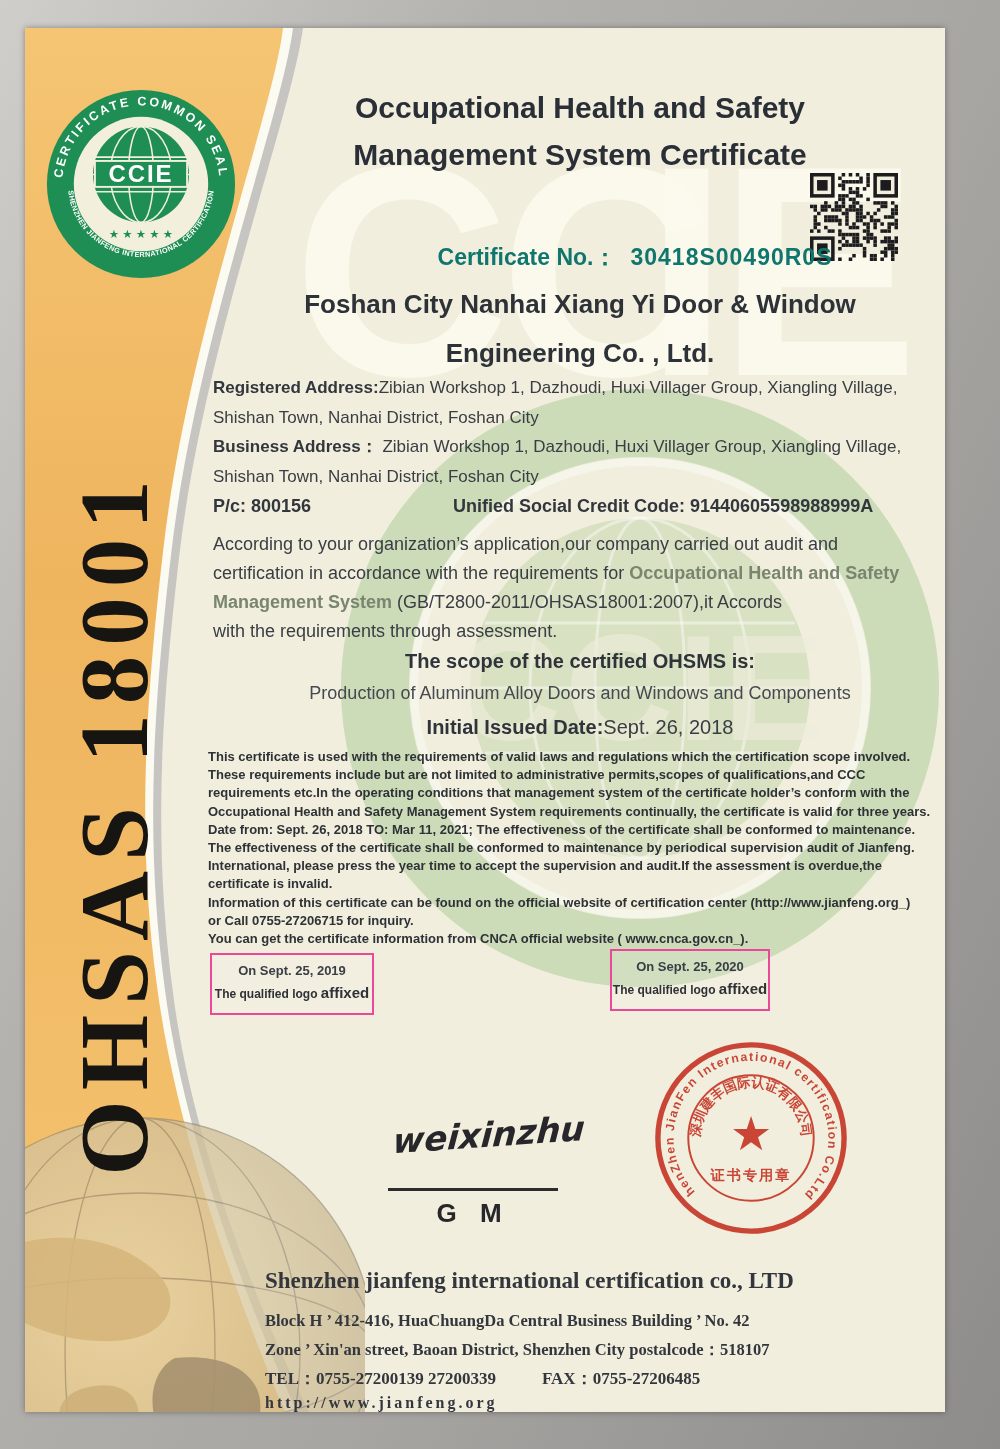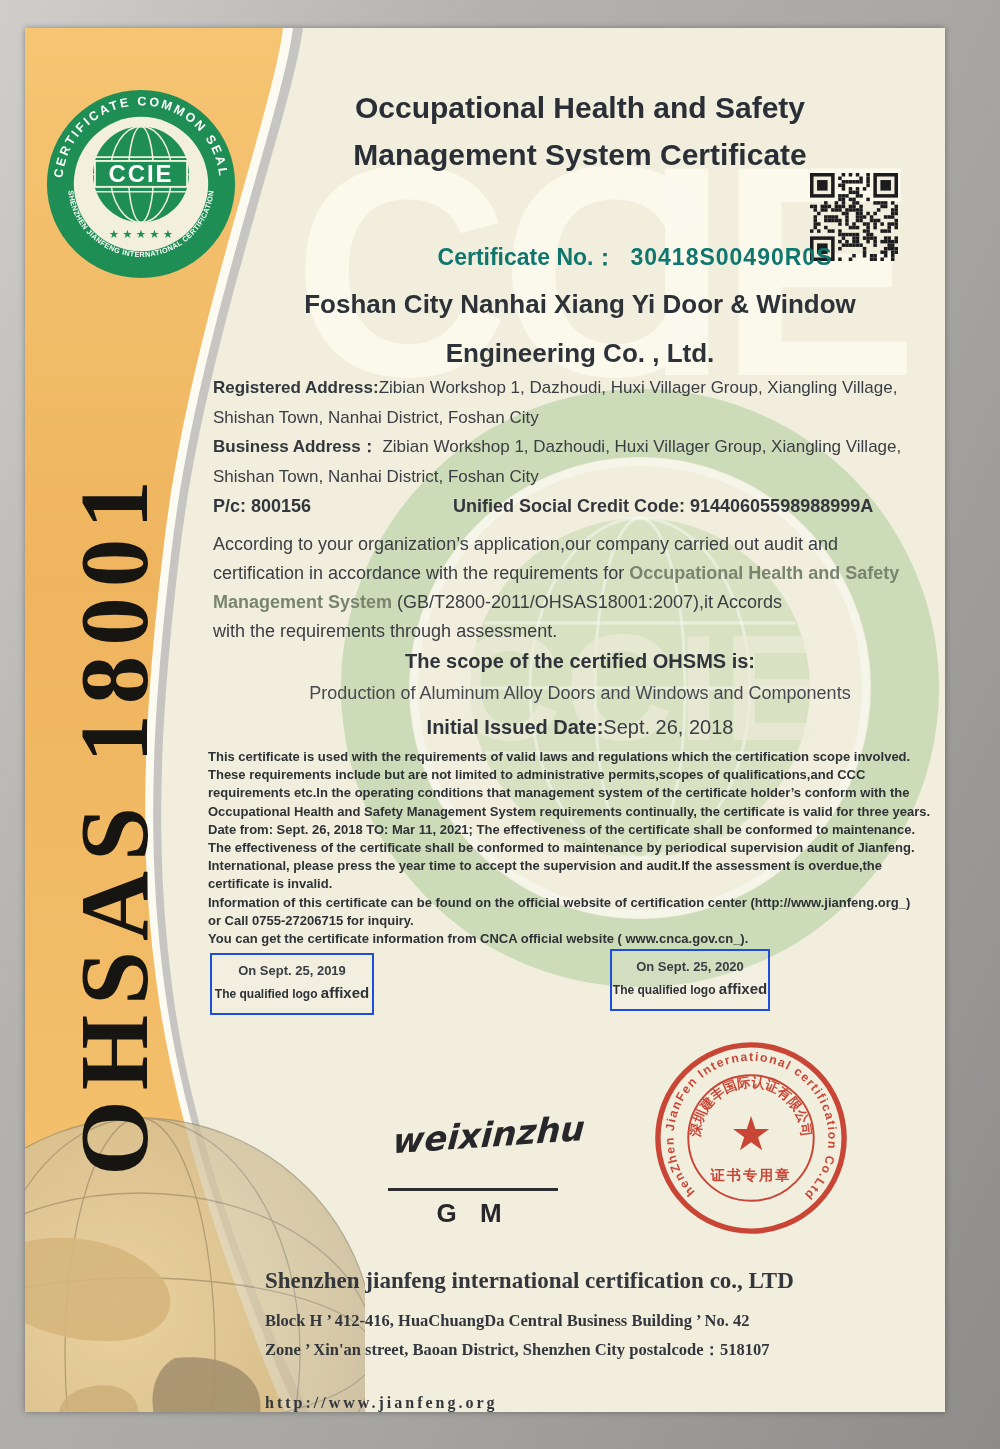--- a/index.html
+++ b/index.html
@@ -28,21 +28,21 @@
   #pcrow{left:188px;top:468px;width:748px;font-size:18px;font-weight:600;color:#33373d;}
   #pcrow .uscc{position:absolute;left:240px;top:0;}
   #para{left:188px;top:502px;width:748px;font-size:18px;line-height:29px;color:#3a3e44;}
   #para .grn{color:#79856f;font-weight:600;}
   #scopehead{left:190px;top:622px;width:730px;text-align:center;font-weight:700;font-size:20px;color:#2f333a;}
   #scopetext{left:190px;top:655px;width:730px;text-align:center;font-size:18px;color:#464a50;}
   #issued{left:190px;top:688px;width:730px;text-align:center;font-size:20px;color:#3a3e44;}
   #issued b{font-weight:700;color:#2f333a;}
   #legal{left:183px;top:720px;width:760px;font-size:13px;font-weight:600;line-height:18.2px;color:#2e3236;}
   
-  .affix{border:2px solid #1d4ed8;width:160px;height:58px;text-align:center;background:rgba(255,255,255,.1);}
+  .affix{border:2px solid #ec4899;width:160px;height:58px;text-align:center;background:rgba(255,255,255,.1);}
   .affix .d{font-size:13px;font-weight:600;color:#3a3e44;margin-top:8px;}
   .affix .c{font-size:12px;font-weight:700;color:#2e3236;margin-top:6px;}
   .affix .c .big{font-size:15px;font-weight:600;}
   
   #sig{left:368px;top:1087px;width:180px;text-align:center;font-family:"DejaVu Sans",sans-serif;
     font-style:italic;font-weight:bold;font-size:34px;color:#27272b;transform:rotate(-4deg) skewX(-8deg);}
   #sigline{left:363px;top:1160px;width:170px;height:3px;background:#2c2c30;}
   #gm{left:363px;top:1170px;width:170px;text-align:center;font-weight:700;font-size:26px;letter-spacing:8px;color:#27272b;}
   
   .foot{font-family:"Liberation Serif",serif;font-weight:700;color:#33363c;text-align:left;}
@@ -430,16 +430,19 @@
       <text font-size="13.5" font-weight="bold" fill="#d23b2e">
         <textPath href="#stampCn" startOffset="50%" text-anchor="middle">深圳建丰国际认证有限公司</textPath>
       </text>
       <text x="100" y="112" text-anchor="middle" font-size="48" fill="#d23b2e">★</text>
       <text x="100" y="143" text-anchor="middle" font-size="14.5" font-weight="bold" fill="#d23b2e" letter-spacing="2">证书专用章</text>
     </svg>
 
     <div id="fcompany" class="abs foot">Shenzhen jianfeng international certification co., LTD</div>
     <div id="faddr1" class="abs foot">Block H ’ 412-416, HuaChuangDa Central Business Building ’  No. 42</div>
     <div id="faddr2" class="abs foot">Zone ’  Xin'an street, Baoan District, Shenzhen City  postalcode：518107</div>
+    <div id="ftel" class="abs foot">
+      <span>TEL：</span><span>0755-27200139  27200339</span><span class="gap"></span><span>FAX：</span><span>0755-27206485</span>
+    </div>
     <div id="furl" class="abs foot">http://www.jianfeng.org</div>
 
   </div>
 </div>
 
 </body></html>

